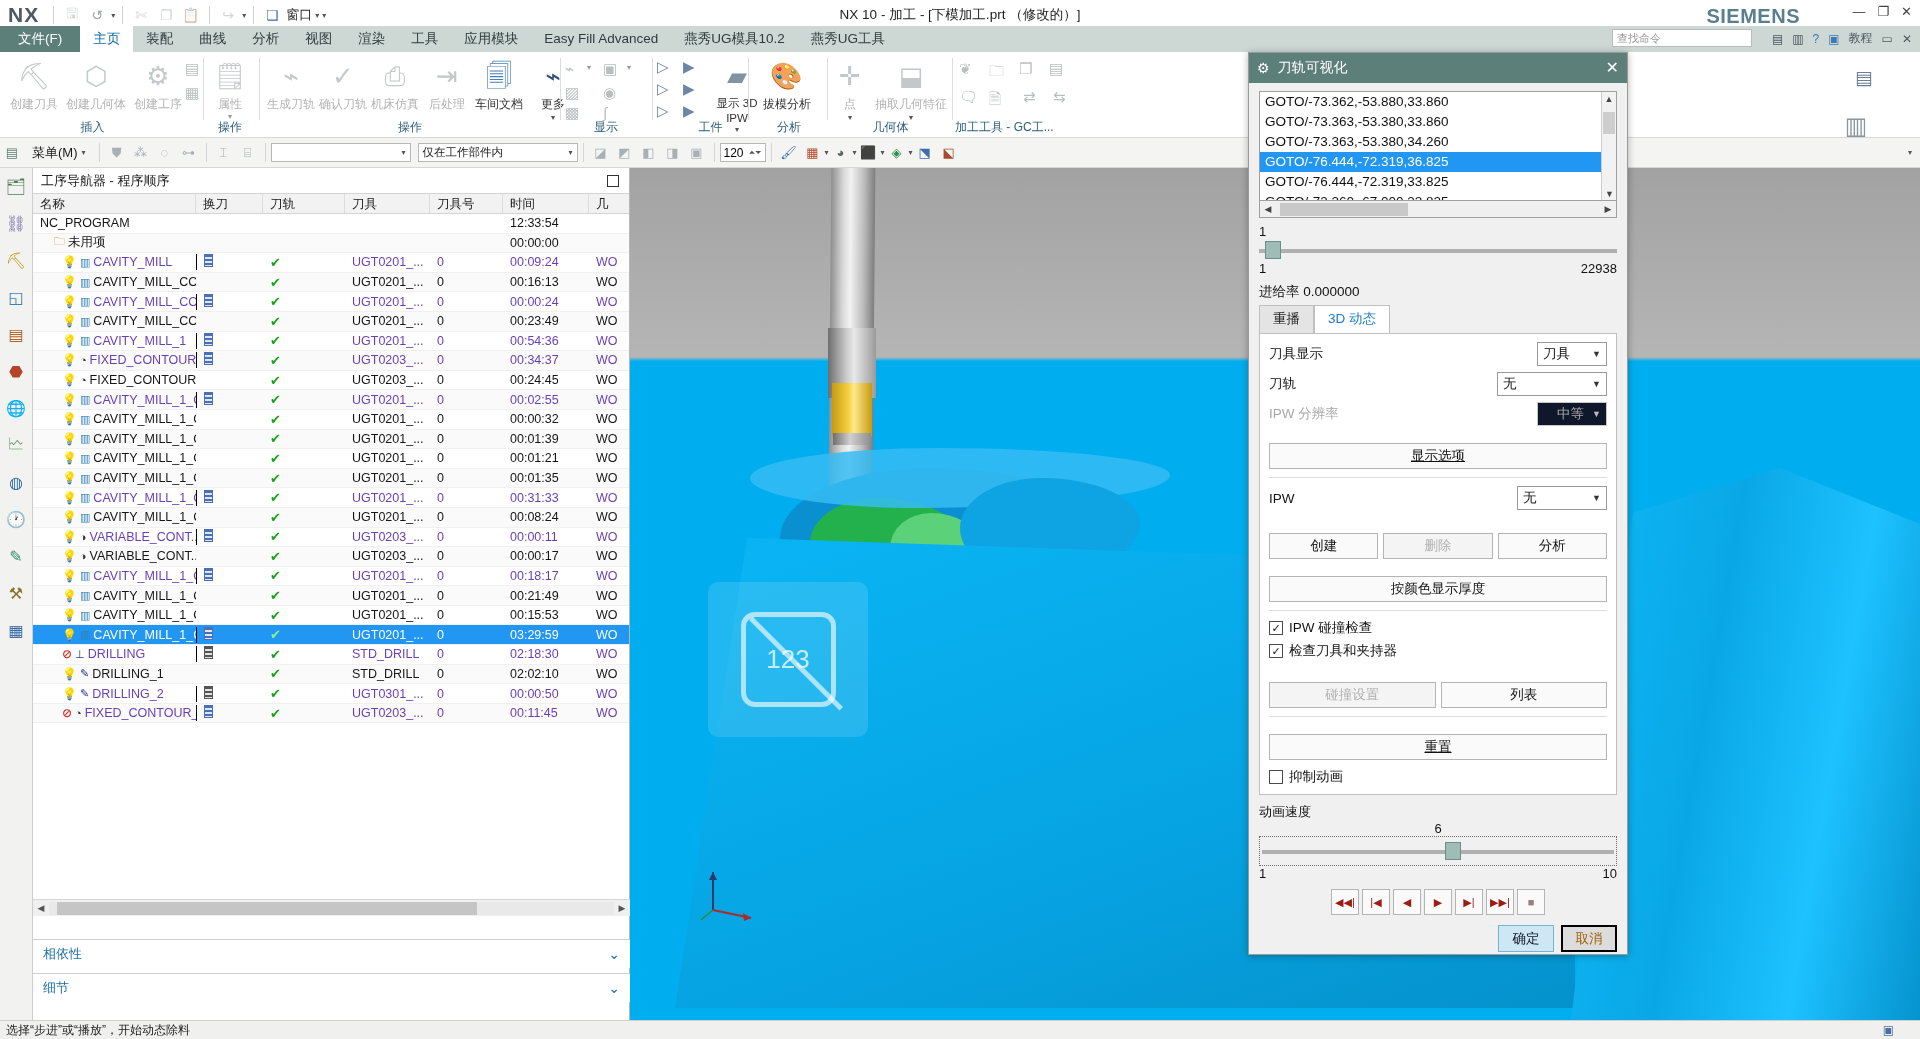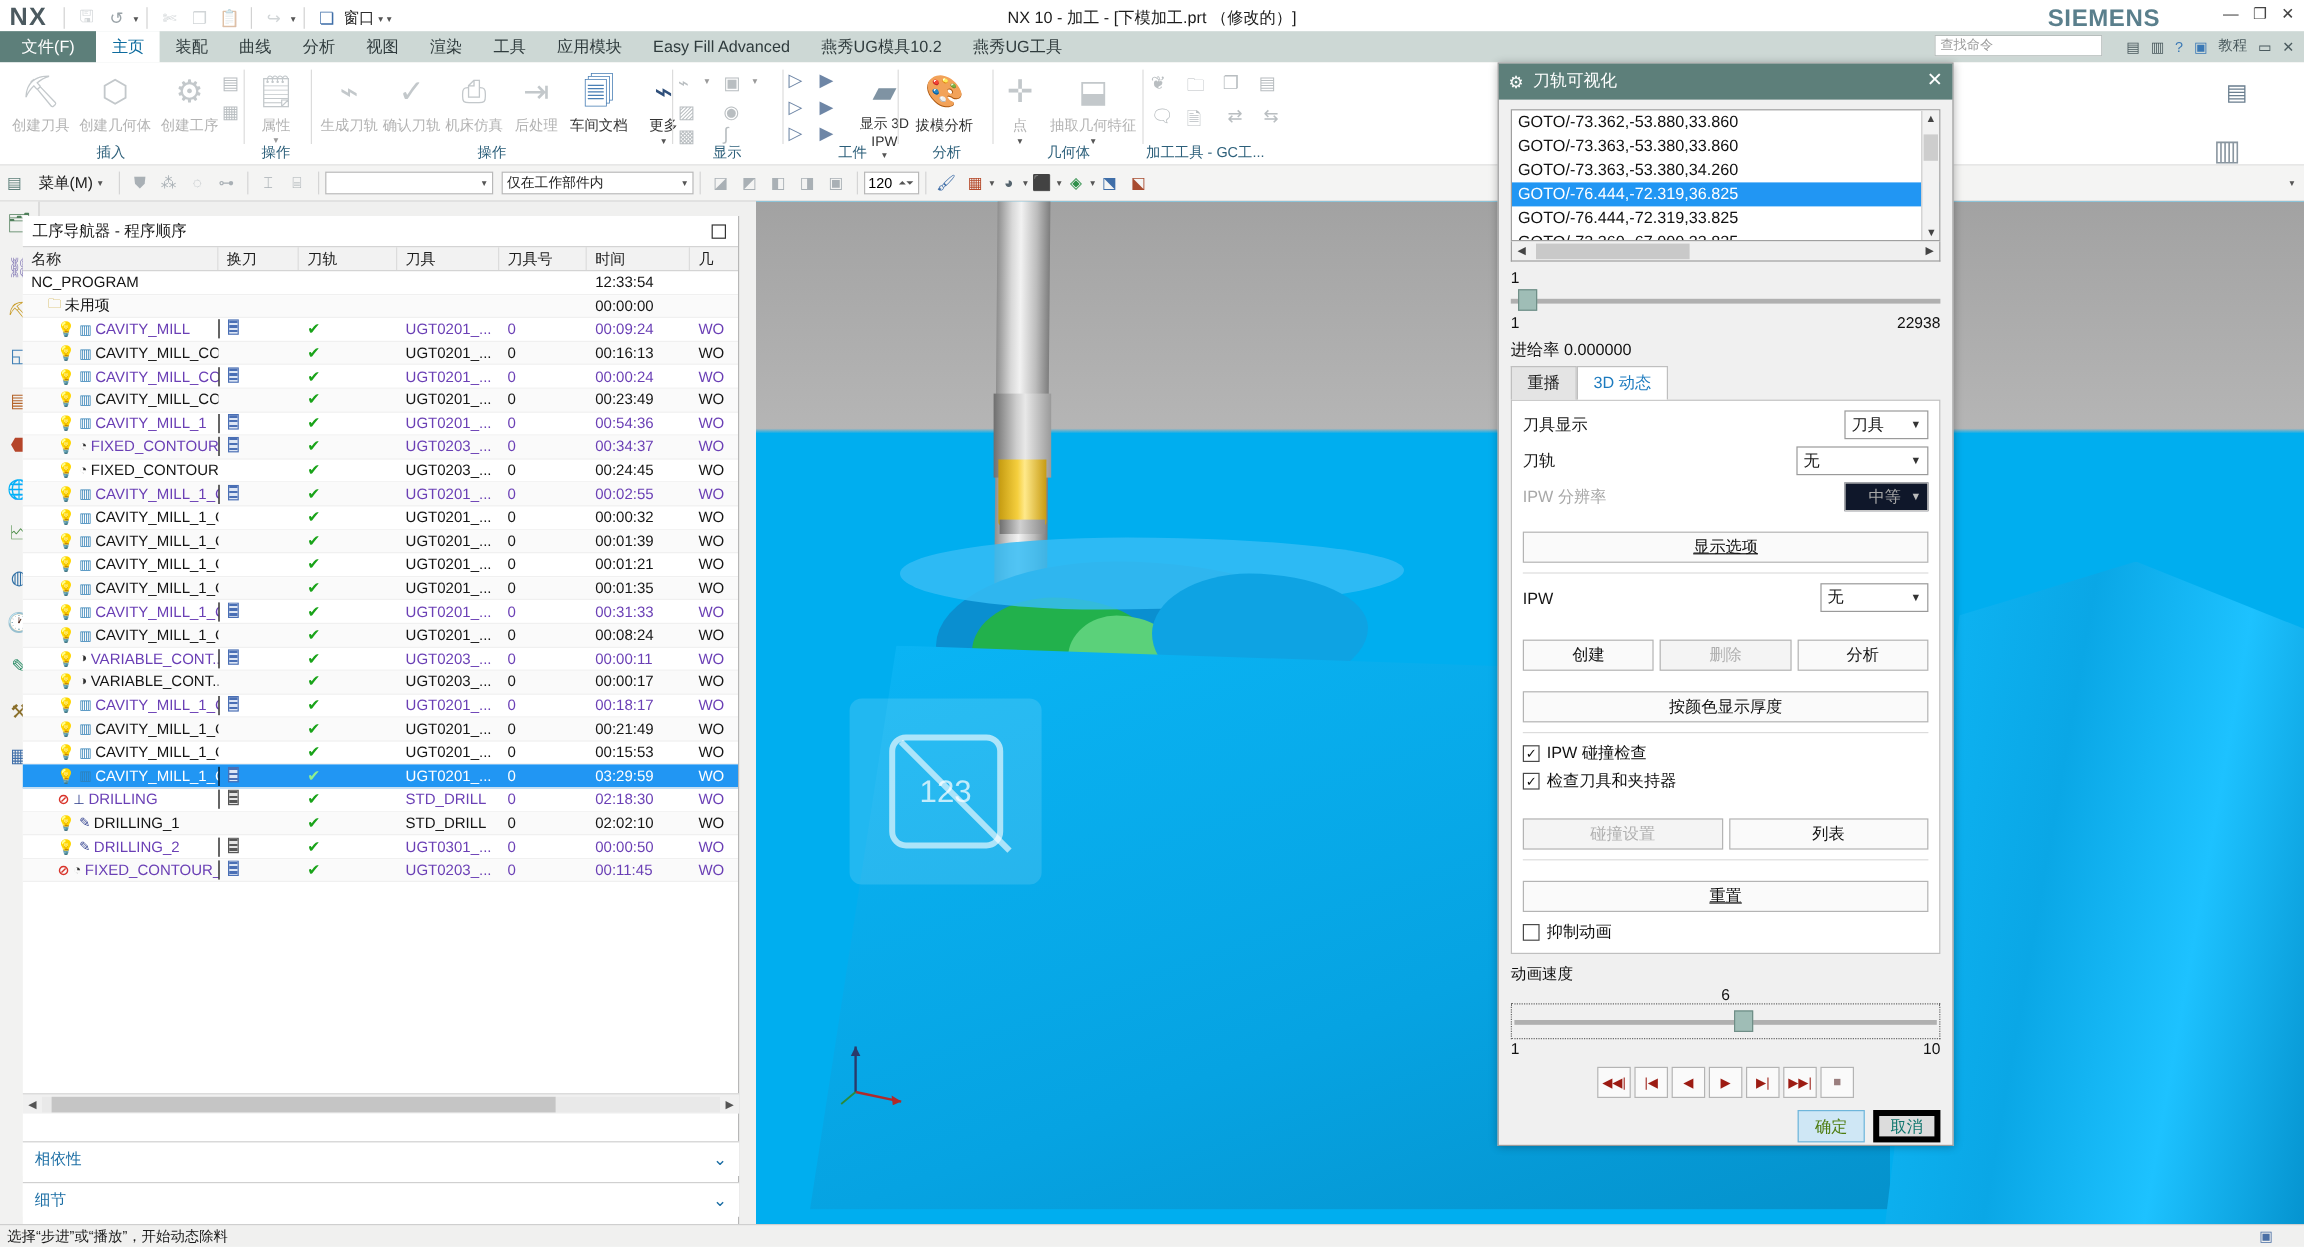--- a/index.html
+++ b/index.html
@@ -97,22 +97,22 @@
   .resbar {
     position:absolute; left:0; top:168px; width:33px; height:852px;
     background:#f2f2f1; border-right:1px solid #cdcdcd;
     display:flex; flex-direction:column; align-items:center; padding-top:6px; gap:13px;
   }
   .resicon { width:24px; height:24px; display:flex; align-items:center; justify-content:center;
              font-size:16px; color:#6b7f90; }
 
   
   .opnav {
-    position:absolute; left:19px; top:168px; width:597px; height:852px;
-    background:#ffffff; border-right:1px solid #b7b7b7;margin-top:12px;
+    position:absolute; left:33px; top:168px; width:597px; height:852px;
+    background:#ffffff; border-right:1px solid #b7b7b7;
   }
   .opnav-title {
     height:25px; display:flex; align-items:center; padding-left:8px;
     font-size:13px; color:#1b1b1b; background:#fff;
   }
   .opnav-title .pin {
     margin-left:auto; margin-right:10px; width:12px; height:12px;
     border:1.5px solid #333;
   }
   .thead {
@@ -312,23 +312,23 @@
        display:flex; align-items:center; justify-content:center; font-size:11px; color:#111; }
 
   .playrow { display:flex; justify-content:center; gap:3px; margin-top:8px; }
   .pbtn {
     width:28px; height:26px; border:1px solid #b4b4b4; background:#fafafa;
     display:flex; align-items:center; justify-content:center; font-size:11px; color:#9c1b12;
   }
   .pbtn.stop { color:#9a7e7e; }
   .okrow { display:flex; justify-content:flex-end; gap:7px; margin-top:10px; }
   .okbtn { width:56px; height:27px; display:flex; align-items:center; justify-content:center;
-           font-size:13.5px; border:1px solid #6fb6da; background:#cfe7f5; color:#4d7c0f; }
+           font-size:13.5px; border:1px solid #6fb6da; background:#cfe7f5; color:#0f172a; }
   .cancelbtn { width:56px; height:27px; display:flex; align-items:center; justify-content:center;
-           font-size:13.5px; border:5px solid #000000; background:#dcdcdc; color:#0f766e; }
+           font-size:13.5px; border:2px solid #000000; background:#dcdcdc; color:#a16207; }
 
   
   .statusbar {
     position:absolute; left:0; bottom:0; width:1920px; height:19px;
     background:#f0f0ef; border-top:1px solid #cfcfcf;
     display:flex; align-items:center; font-size:12px; color:#1b1b1b;
   }
   .sb-left { padding-left:6px; }
   .sb-center { position:absolute; left:0; width:1920px; text-align:center; }
   .sb-icon { position:absolute; right:26px; font-size:12px; color:#4a6fa5; }

